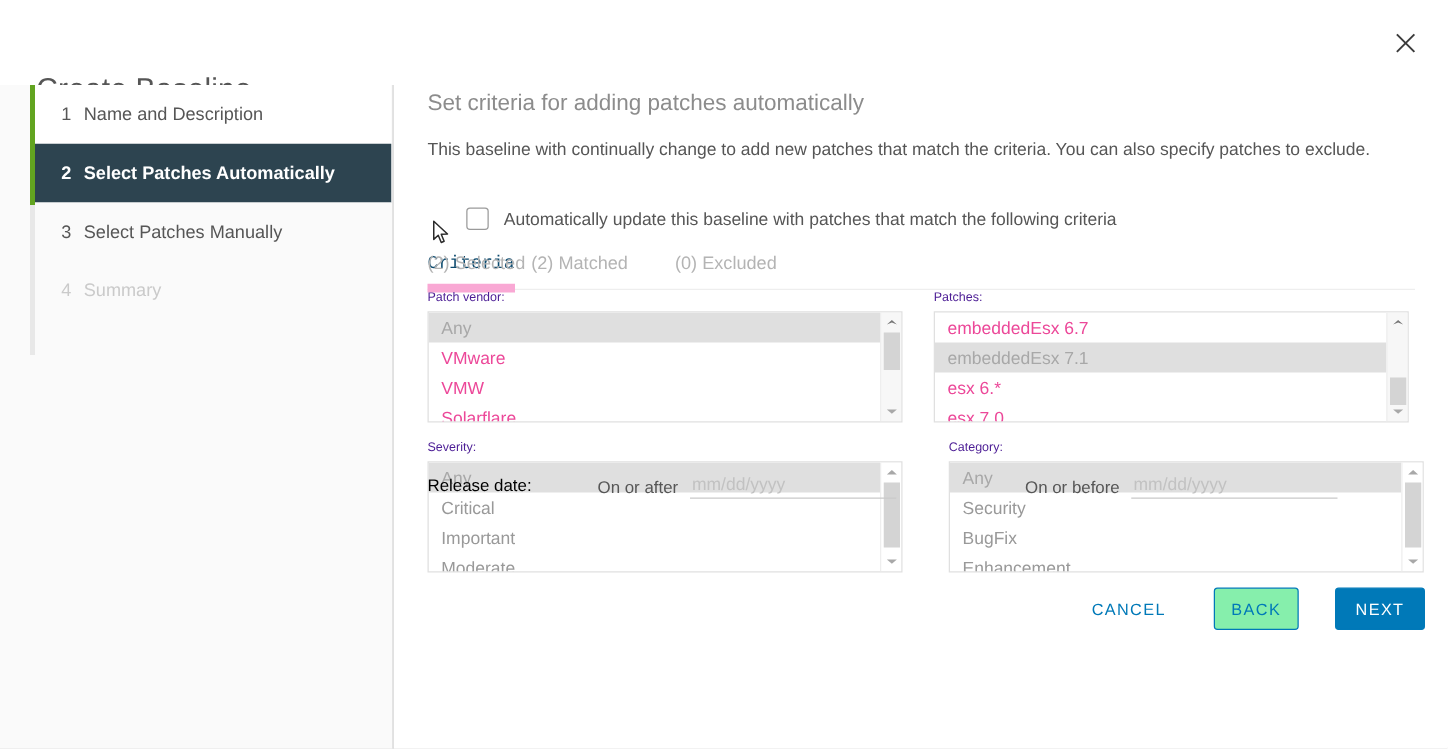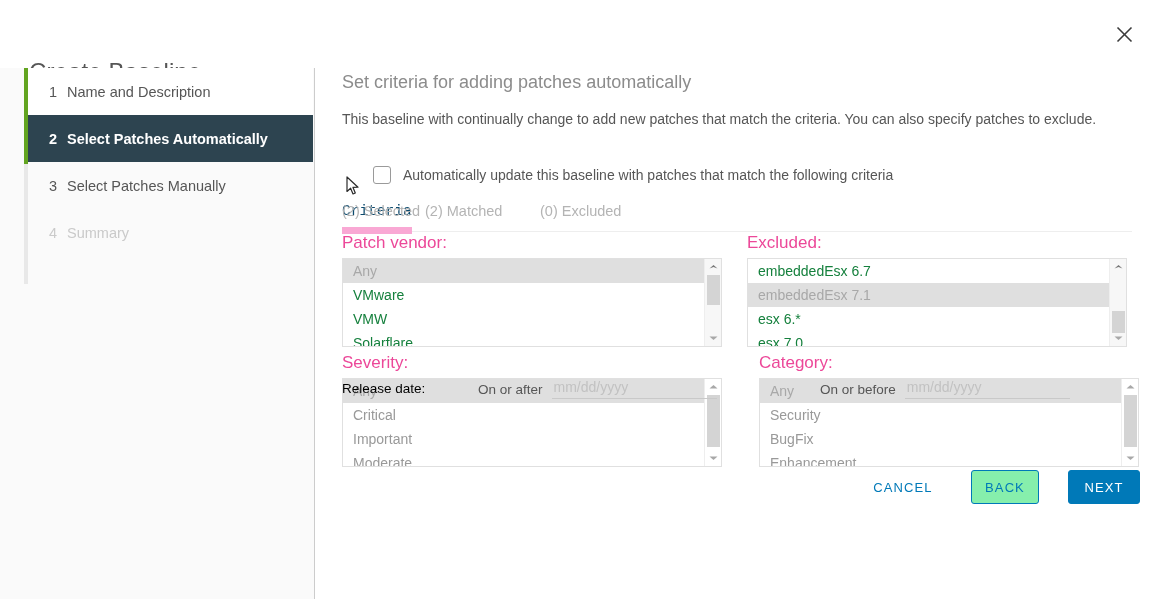--- a/index.html
+++ b/index.html
@@ -204,22 +204,22 @@
   .criteria {
     position: absolute;
     left: 27px;
     top: 165px;
     width: 800px;
   }
   .field {
     position: absolute;
   }
   .field-label {
-    font-size: 17px;
-    color: #ec4899;
+    font-size: 10px;
+    color: #4c1d95;
     margin-bottom: 5px;
     display: block;
   }
   .listbox {
     width: 380px;
     height: 89px;
     border: 1px solid #e0e0e0;
     background: #ffffff;
     box-sizing: border-box;
     position: relative;
@@ -228,21 +228,21 @@
   .lb-items {
     position: absolute;
     left: 0; top: 0;
     right: 17px;
   }
   .lb-item {
     height: 24px;
     line-height: 24px;
     padding-left: 10px;
     font-size: 14px;
-    color: #15803d;
+    color: #ec4899;
     white-space: nowrap;
     cursor: pointer;
     box-sizing: border-box;
   }
   .lb-item.selected {
     background: #dfdfdf;
     color: #a8a8a8;
   }
   .lb-item.plain { color: #999999; }
   
@@ -446,21 +446,21 @@
             <div class="sb-arrow down">
               <svg width="9" height="6" viewBox="0 0 9 6">
                   <path d="M0.5 1.5 L8.5 1.5 L4.5 5 Z" fill="#a8a8a8"></path>
                 </svg>
             </div>
           </div>
         </div>
       </div>
 
       <div class="field" style="left:405px; top:0px;">
-        <span class="field-label">Excluded:</span>
+        <span class="field-label">Patches:</span>
         <div class="listbox">
           <div class="lb-items">
             <div class="lb-item">embeddedEsx 6.7</div>
             <div class="lb-item selected">embeddedEsx 7.1</div>
             <div class="lb-item">esx 6.*</div>
             <div class="lb-item">esx 7.0</div>
           </div>
           <div class="lb-scroll">
             <div class="sb-arrow up">
               <svg width="9" height="6" viewBox="0 0 9 6">

